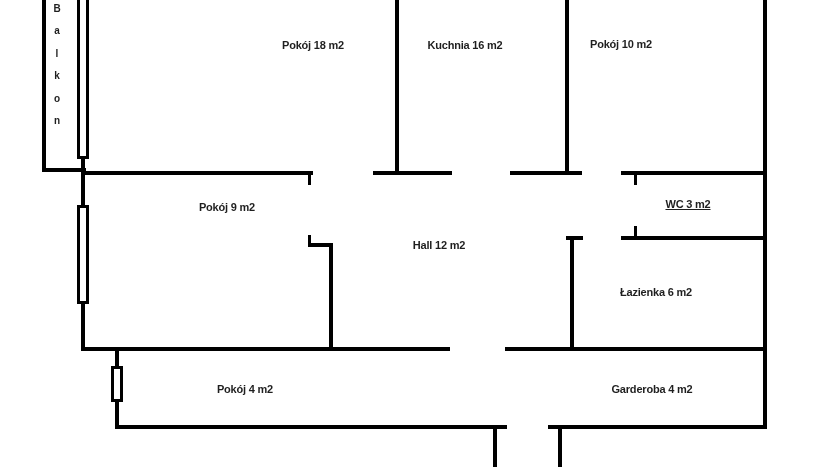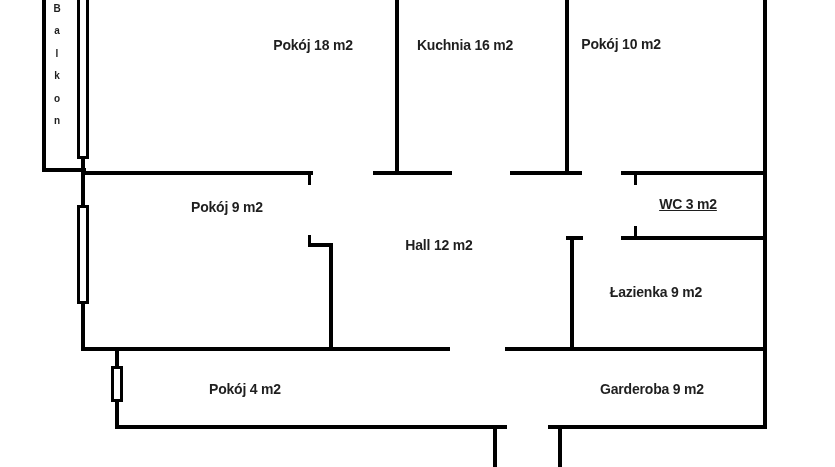--- a/index.html
+++ b/index.html
@@ -22,21 +22,21 @@
   .window-symbol {
     position: absolute;
     background: #ffffff;
     border: 3px solid var(--wall, #000000);
     box-sizing: border-box;
   }
   .room-label {
     position: absolute;
     transform: translate(-50%, -50%);
     white-space: nowrap;
-    font-size: 14px;
+    font-size: 11px;
     font-weight: 700;
     letter-spacing: -0.2px;
     color: var(--label, #1f1f1f);
   }
   #balcony-label {
     position: absolute;
     left: 57px;
     top: -2px;
     transform: translateX(-50%);
     display: flex;
@@ -90,16 +90,16 @@
     <div class="wall" style="left: 558px; top: 425px; width: 4px; height: 42px;"></div>
     <div class="window-symbol" style="left: 77px; top: -3px; width: 12px; height: 162px;"></div>
     <div class="window-symbol" style="left: 77px; top: 205px; width: 12px; height: 99px;"></div>
     <div class="window-symbol" style="left: 111px; top: 366px; width: 12px; height: 36px;"></div>
     <div class="room-label" style="left: 313px; top: 45px;">Pokój 18 m2</div>
     <div class="room-label" style="left: 465px; top: 45px;">Kuchnia 16 m2</div>
     <div class="room-label" style="left: 621px; top: 44px;">Pokój 10 m2</div>
     <div class="room-label" style="left: 227px; top: 207px;">Pokój 9 m2</div>
     <div class="room-label" style="left: 688px; top: 204px; text-decoration: underline;">WC 3 m2</div>
     <div class="room-label" style="left: 439px; top: 245px;">Hall 12 m2</div>
-    <div class="room-label" style="left: 656px; top: 292px;">Łazienka 9 m2</div>
+    <div class="room-label" style="left: 656px; top: 292px;">Łazienka 6 m2</div>
     <div class="room-label" style="left: 245px; top: 389px;">Pokój 4 m2</div>
-    <div class="room-label" style="left: 652px; top: 389px;">Garderoba 9 m2</div>
+    <div class="room-label" style="left: 652px; top: 389px;">Garderoba 4 m2</div>
   </div>
 
 </body></html>

